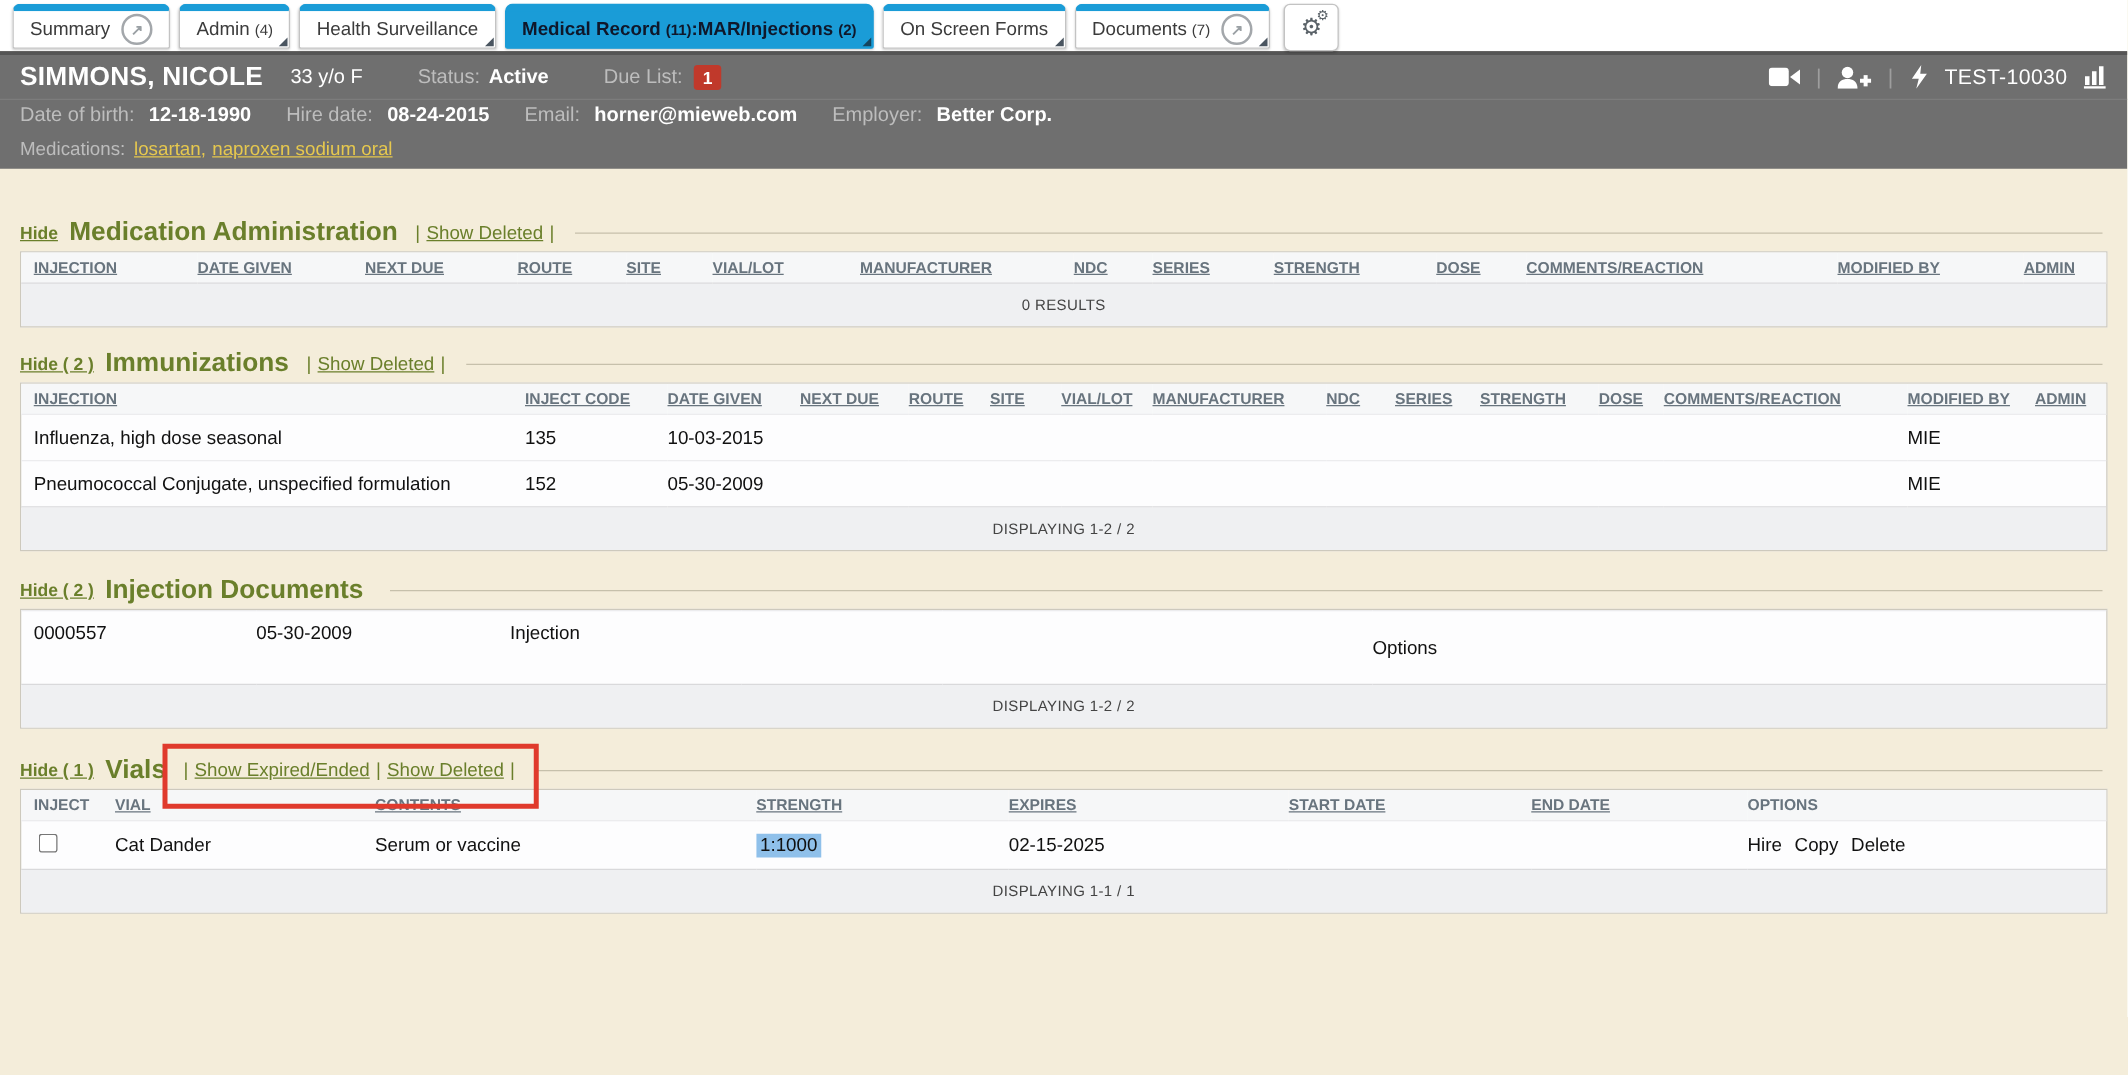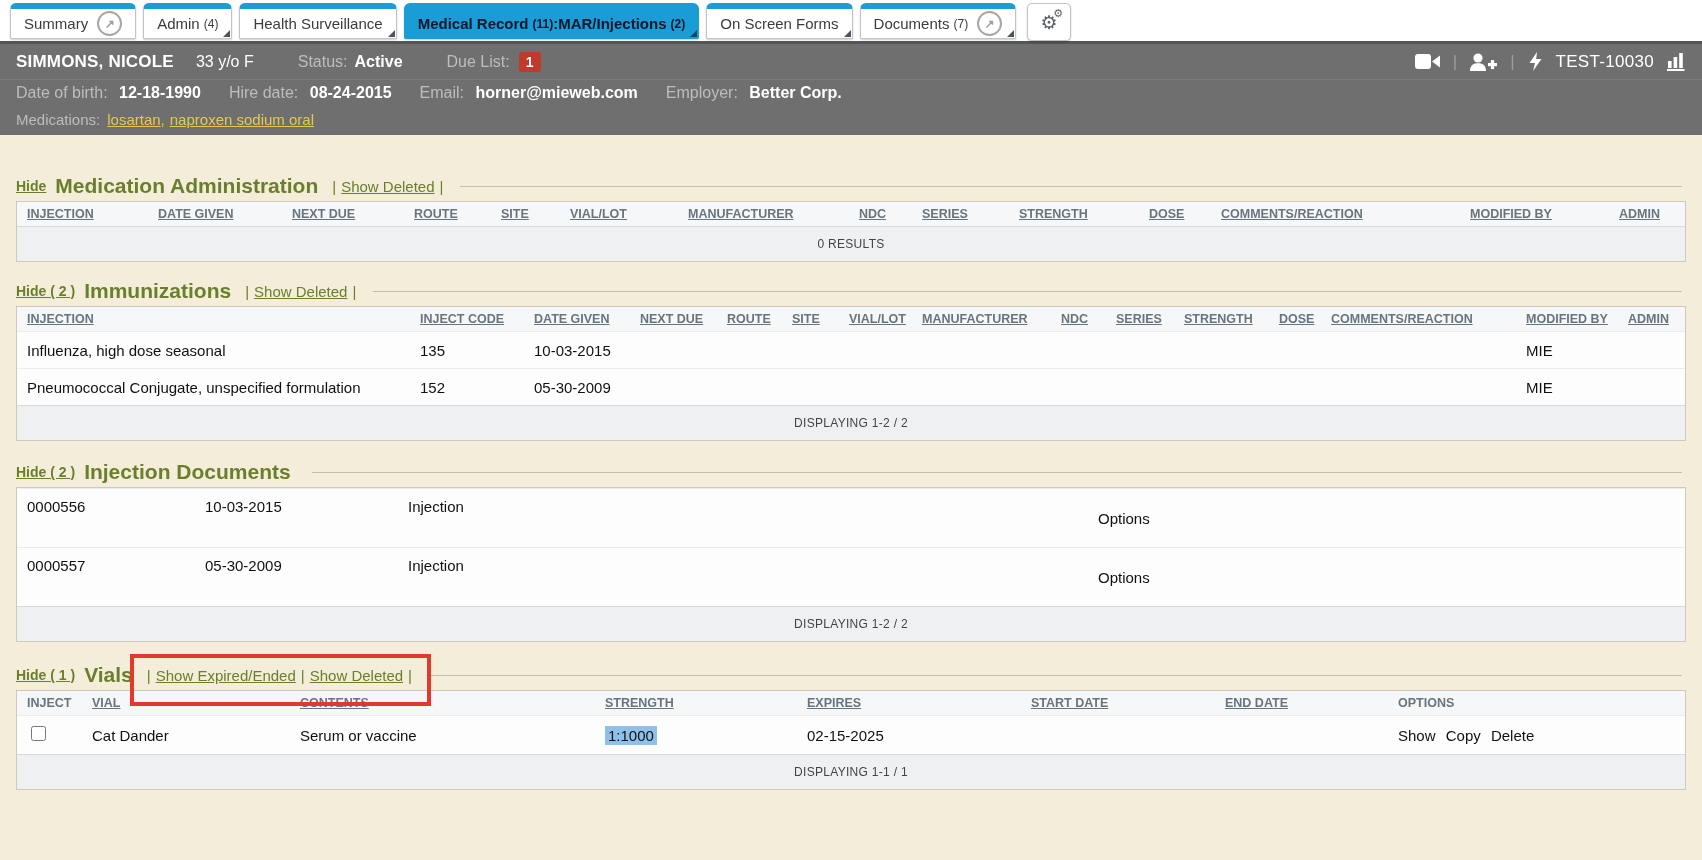--- a/index.html
+++ b/index.html
@@ -24,21 +24,21 @@
     font-size:12px;font-weight:bold;margin-left:9px;flex:none;cursor:pointer;}
   .gear-btn{height:36px;width:42px;border:1px solid #c3c3c3;border-radius:5px;background:#fff;
     display:flex;align-items:center;justify-content:center;box-shadow:0 1px 2px rgba(0,0,0,.2);
     cursor:pointer;position:relative;margin-left:4px;}
   .gear-main{font-size:19px;color:#5a6268;line-height:1;}
   .gear-small{position:absolute;top:4px;right:7px;font-size:11px;color:#5a6268;line-height:1;}
 
   
   .patient-bar{background:#6f6f6f;color:#fff;border-top:3px solid #555;}
   .pb-row1{height:35px;display:flex;align-items:center;padding:0 16px;font-size:16px;}
-  .p-name{font-weight:bold;font-size:17px;letter-spacing:.2px;}
+  .p-name{font-weight:bold;font-size:21px;letter-spacing:.2px;}
   .p-age{margin-left:22px;}
   .p-label{color:#bdbdbd;}
   .ml28{margin-left:44px;}
   .p-value{font-weight:bold;margin-left:7px;}
   .due-badge{background:#c0392b;color:#fff;font-weight:bold;font-size:14px;
     padding:2px 7px;border-radius:3px;margin-left:9px;cursor:pointer;}
   .pb-icons{margin-left:auto;display:flex;align-items:center;gap:13px;}
   .pb-sep{color:#9e9e9e;font-size:17px;}
   .chart-id{font-size:17px;letter-spacing:.3px;}
   .icon-btn{display:flex;align-items:center;cursor:pointer;}
@@ -336,27 +336,20 @@
             <col style="width:188px">
             <col style="width:203px">
             <col style="width:185px">
             <col style="width:161px">
             <col style="width:70px">
             <col style="width:274px">
             <col>
           </colgroup>
         <tbody>
         <tr class="doc-row">
-          <td class="firstcol">0000556</td>
-          <td>10-03-2015</td>
-          <td>Injection</td>
-          <td colspan="3"></td>
-          <td class="opt-cell">Options</td>
-        </tr>
-        <tr class="doc-row">
           <td class="firstcol">0000557</td>
           <td>05-30-2009</td>
           <td>Injection</td>
           <td colspan="3"></td>
           <td class="opt-cell">Options</td>
         </tr>
         <tr class="band">
           <td colspan="7">DISPLAYING 1-2 / 2</td>
         </tr>
       </tbody>
@@ -401,21 +394,21 @@
         </tr>
         <tr class="vial-row">
           <td class="firstcol"><input type="checkbox" style=""></td>
           <td>Cat Dander</td>
           <td>Serum or vaccine</td>
           <td><span class="sel-blue">1:1000</span></td>
           <td>02-15-2025</td>
           <td></td>
           <td></td>
           <td>
-            <span class="opt-link">Show</span>
+            <span class="opt-link">Hire</span>
             <span class="opt-link">Copy</span>
             <span class="opt-link">Delete</span>
           </td>
         </tr>
         <tr class="band">
           <td colspan="8">DISPLAYING 1-1 / 1</td>
         </tr>
       </tbody>
         </table>
     </div>

